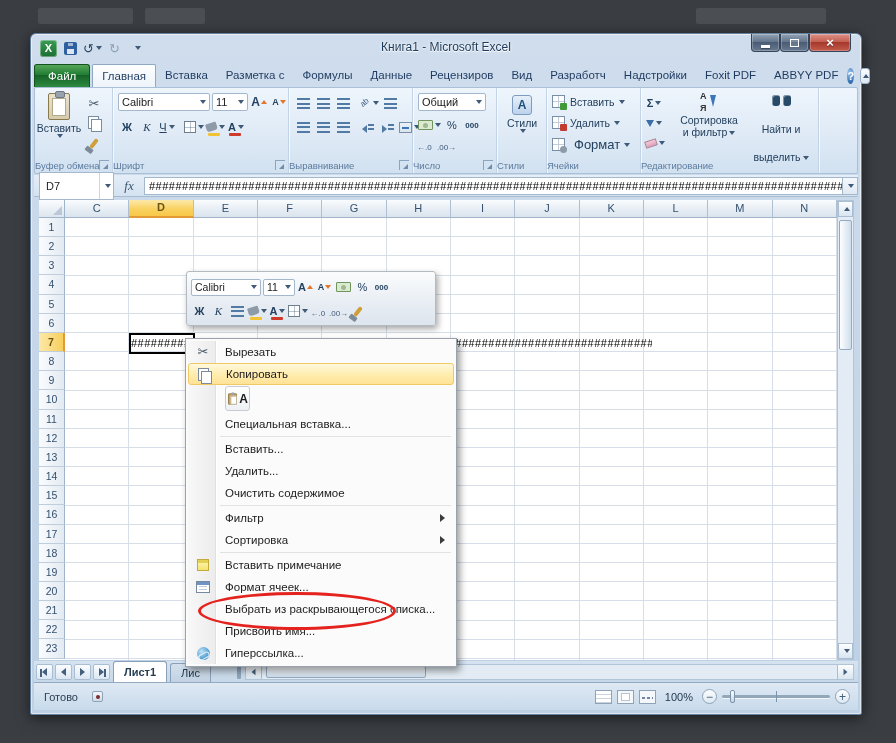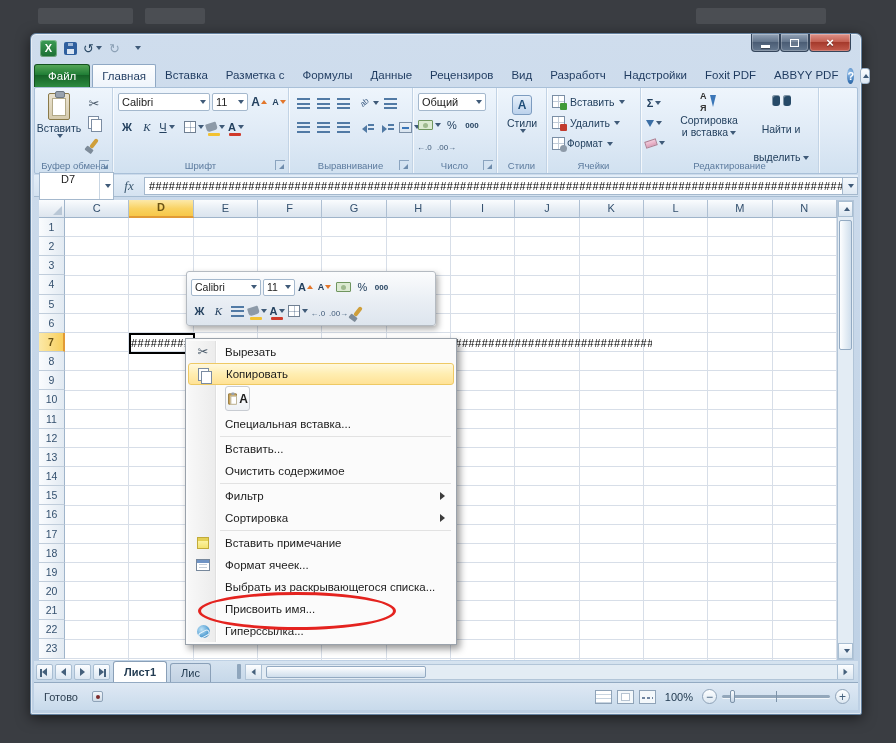--- a/index.html
+++ b/index.html
@@ -38,21 +38,21 @@
   .rhelp{width:16px;height:16px;border-radius:50%;margin-bottom:3px;
          background:radial-gradient(circle at 35% 30%,#9cc4ec,#3c78b8 70%,#2b5f97);
          color:#fff;font-size:11px;font-weight:bold;text-align:center;line-height:16px}
   .rmin{width:18px;height:16px;margin:0 4px 3px 6px;border:1px solid #9db2c8;border-radius:3px;
         background:linear-gradient(#fbfdff,#dde8f3);display:flex;align-items:center;justify-content:center}
 
   
   .ribbon{position:absolute;left:3px;right:3px;top:53px;height:87px;display:flex;
           background:linear-gradient(#eef5fc,#dfeaf6 55%,#d1e1f0);border:1px solid #a9c0d8;border-radius:2px;overflow:hidden}
   .grp{position:relative;height:100%;border-right:1px solid #c2d3e5;box-shadow:1px 0 0 rgba(255,255,255,.7);flex:none}
-  .grp-label{position:absolute;left:0;right:0;bottom:2px;text-align:center;font-size:9.5px;color:#5b7a9d;white-space:nowrap}
+  .grp-label{position:absolute;left:0;right:0;bottom:2px;text-align:left;font-size:9.5px;color:#5b7a9d;white-space:nowrap}
   .dlg{position:absolute;right:3px;bottom:3px;width:10px;height:10px;border-left:1px solid #7e9ab7;border-top:1px solid #7e9ab7;opacity:.85}
   .dlg::after{content:"";position:absolute;right:1px;bottom:1px;width:0;height:0;
               border-top:5px solid transparent;border-right:5px solid #5e7fa2}
   .car{display:inline-block;width:0;height:0;border-left:3.5px solid transparent;border-right:3.5px solid transparent;
        border-top:4px solid #3f5a78;vertical-align:middle;margin-left:2px}
   .car.up{border-top:none;border-bottom:4px solid #3f5a78}
   .tri-up{display:inline-block;width:0;height:0;border-left:3px solid transparent;border-right:3px solid transparent;border-bottom:4px solid #e2762b;vertical-align:top;margin-left:1px}
   .tri-dn{display:inline-block;width:0;height:0;border-left:3px solid transparent;border-right:3px solid transparent;border-top:4px solid #e2762b;vertical-align:top;margin-left:1px}
   .rb-row{position:absolute;display:flex;align-items:center;gap:2px}
   .combo{height:18px;background:#fff;border:1px solid #a4b8cd;border-radius:2px;display:flex;align-items:center;
@@ -124,21 +124,21 @@
   .ic-dialog{width:14px;height:12px;background:#fff;border:1px solid #77889c}
   .ic-dialog::before{content:"";position:absolute;left:0;top:0;right:0;height:3px;background:#6f93c4}
   .ic-dialog::after{content:"";position:absolute;left:2px;bottom:2px;width:8px;height:4px;background:repeating-linear-gradient(to bottom,#c3cdd9 0 1px,transparent 1px 3px)}
   .ic-link{width:13px;height:13px;border-radius:50%;background:radial-gradient(circle at 35% 35%,#bfe3f7,#4d9ad0 65%,#2f6f9e)}
   .ic-link::before{content:"";position:absolute;left:1px;top:6px;width:10px;height:4px;border:1px solid #eaf5fc;border-radius:3px;transform:rotate(-28deg)}
 
   
   .fbar{position:absolute;left:3px;right:3px;top:141px;height:22px;background:linear-gradient(#e4eef8,#d4e2f0);
         border-bottom:1px solid #a6bcd1;display:flex;align-items:center}
   .namebox{margin-left:5px;width:75px;height:28px;background:#fff;border:1px solid #a4b8cd;font-size:11px;color:#222;
-           display:flex;padding-left:21px;position:relative}
+           display:flex;align-items:center;padding-left:6px;position:relative}
   .namebox .nb-car{position:absolute;right:0;top:0;bottom:0;width:14px;border-left:1px solid #c9d6e3;display:flex;align-items:center;justify-content:center}
   .fxbtn{width:30px;text-align:center;font-style:italic;font-family:"Liberation Serif",serif;font-size:13px;color:#3a576f}
   .ffield{flex:1;height:18px;background:#fff;border:1px solid #a4b8cd;border-right:none;font-size:11px;line-height:16px;
           color:#000;overflow:hidden;white-space:nowrap;padding-left:4px;letter-spacing:.5px}
   .fexp{width:16px;height:18px;background:linear-gradient(#f4f8fc,#dfe9f3);border:1px solid #a4b8cd;display:flex;align-items:center;justify-content:center}
 
   
   .grid{position:absolute;left:8px;top:166px;width:815px;height:460px;background:#fff}
   .corner{position:absolute;left:0;top:0;width:26px;height:18px;background:linear-gradient(#fafcfe,#dde5ee);
           border-right:1px solid #9fb4ca;border-bottom:1px solid #9fb4ca}
@@ -247,20 +247,21 @@
             <span class="ic g-undo"></span>
             <span class="car"></span>
           </span>
         <span class="qbtn dis">
             <span class="ic g-redo"></span>
           </span>
         <span class="qbtn">
             <span class="car"></span>
           </span>
       </div>
+      <div class="title">Книга1  -  Microsoft Excel</div>
       <div class="winbtns">
         <div class="wb">
             <span class="g-min"></span>
           </div>
         <div class="wb">
             <span class="g-rest"></span>
           </div>
         <div class="wb close">
             <span class="g-x">×</span>
           </div>
@@ -439,21 +440,21 @@
           <span style="font-size:10.5px;color:#24415f;margin-left:3px">Вставить</span>
             <span class="car"></span>
         </div>
         <div class="rb-row" style="left:5px;top:28px">
           <span class="ic ic-cells del"></span>
           <span style="font-size:10.5px;color:#24415f;margin-left:3px">Удалить</span>
             <span class="car"></span>
         </div>
         <div class="rb-row" style="left:5px;top:49px">
           <span class="ic ic-cells fmt"></span>
-          <span style="font-size:10px;color:#24415f;margin-left:0">Формат</span>
+          <span style="font-size:13px;color:#24415f;margin-left:7px">Формат</span>
             <span class="car"></span>
         </div>
         <div class="grp-label">Ячейки</div>
       </div>
 
       <div class="grp" style="width:178px">
         <span class="rb-sm" style="position:absolute;left:4px;top:6px;font-weight:bold">
             <span>Σ</span>
             <span class="car"></span>
           </span>
@@ -463,21 +464,21 @@
           </span>
         <span class="rb-sm" style="position:absolute;left:4px;top:46px">
             <span class="ic ic-eraser"></span>
             <span class="car"></span>
           </span>
         <div class="bigbtn" style="left:32px;top:5px;width:72px">
           <span class="ic ic-sort">
               <span class="sort-arr"></span>
             </span>
           <span class="bb-lbl" style="margin-top:3px">Сортировка</span>
-          <span class="bb-lbl" style="margin-top:0"><span>и вставка</span><span class="car"></span></span>
+          <span class="bb-lbl" style="margin-top:0"><span>и фильтр</span><span class="car"></span></span>
         </div>
         <div class="bigbtn" style="left:106px;top:5px;width:68px">
           <span class="ic ic-bino"></span>
           <span class="bb-lbl" style="margin-top:16px">Найти и</span>
           <span class="bb-lbl" style="margin-top:16px"><span>выделить</span><span class="car"></span></span>
         </div>
         <div class="grp-label">Редактирование</div>
       </div>
     </div>
 
@@ -661,20 +662,21 @@
         </span><span>Копировать</span></div>
     <div class="mi pasteopt">
       <span class="pbtn">
           <span class="ic ic-clip" style="transform:scale(.8)"></span>
           <b>А</b>
         </span>
     </div>
     <div class="mi"><span>Специальная вставка...</span></div>
     <div class="msep"></div>
     <div class="mi"><span>Вставить...</span></div>
+    <div class="mi"><span>Удалить...</span></div>
     <div class="mi"><span>Очистить содержимое</span></div>
     <div class="msep"></div>
     <div class="mi"><span>Фильтр</span><span class="subarr"></span></div>
     <div class="mi"><span>Сортировка</span><span class="subarr"></span></div>
     <div class="msep"></div>
     <div class="mi"><span class="mic">
           <span class="ic ic-note"></span>
         </span><span>Вставить примечание</span></div>
     <div class="mi"><span class="mic">
           <span class="ic ic-dialog"></span>

